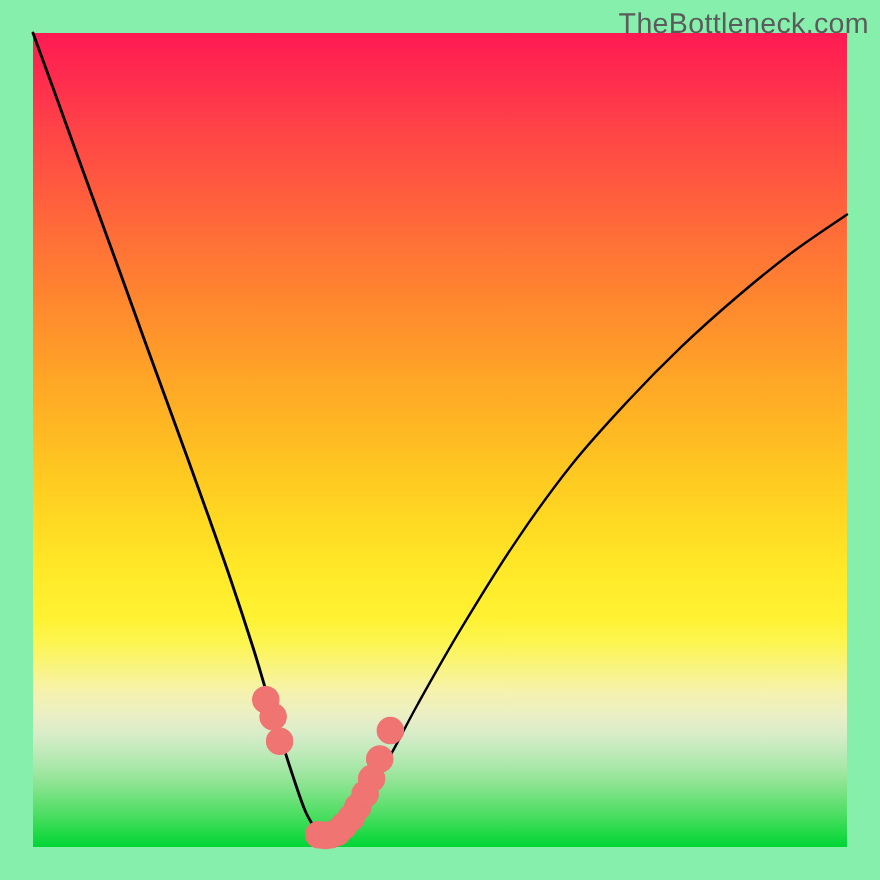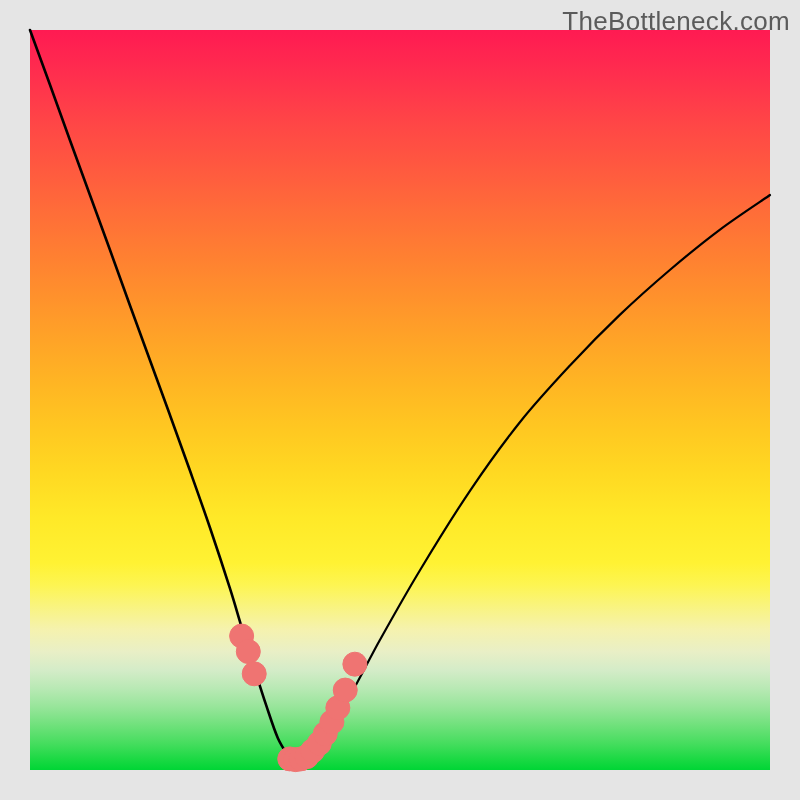--- a/index.html
+++ b/index.html
@@ -1,21 +1,21 @@
 <!DOCTYPE html>
 <html><head>
 <meta charset="utf-8">
 <style>
   * { margin: 0; padding: 0; box-sizing: border-box; }
   html, body { width: 800px; height: 800px; overflow: hidden; background: #000; }
   .stage {
     position: relative;
     width: 800px;
     height: 800px;
-    background: #e5e5e5;
+    background: #86efac;
   }
   .watermark {
     position: absolute;
     top: 6px;
     right: 10px;
     font-family: Arial, Helvetica, sans-serif;
     font-size: 26px;
     font-weight: 500;
     color: #5b5b5b;
     letter-spacing: 0.3px;

